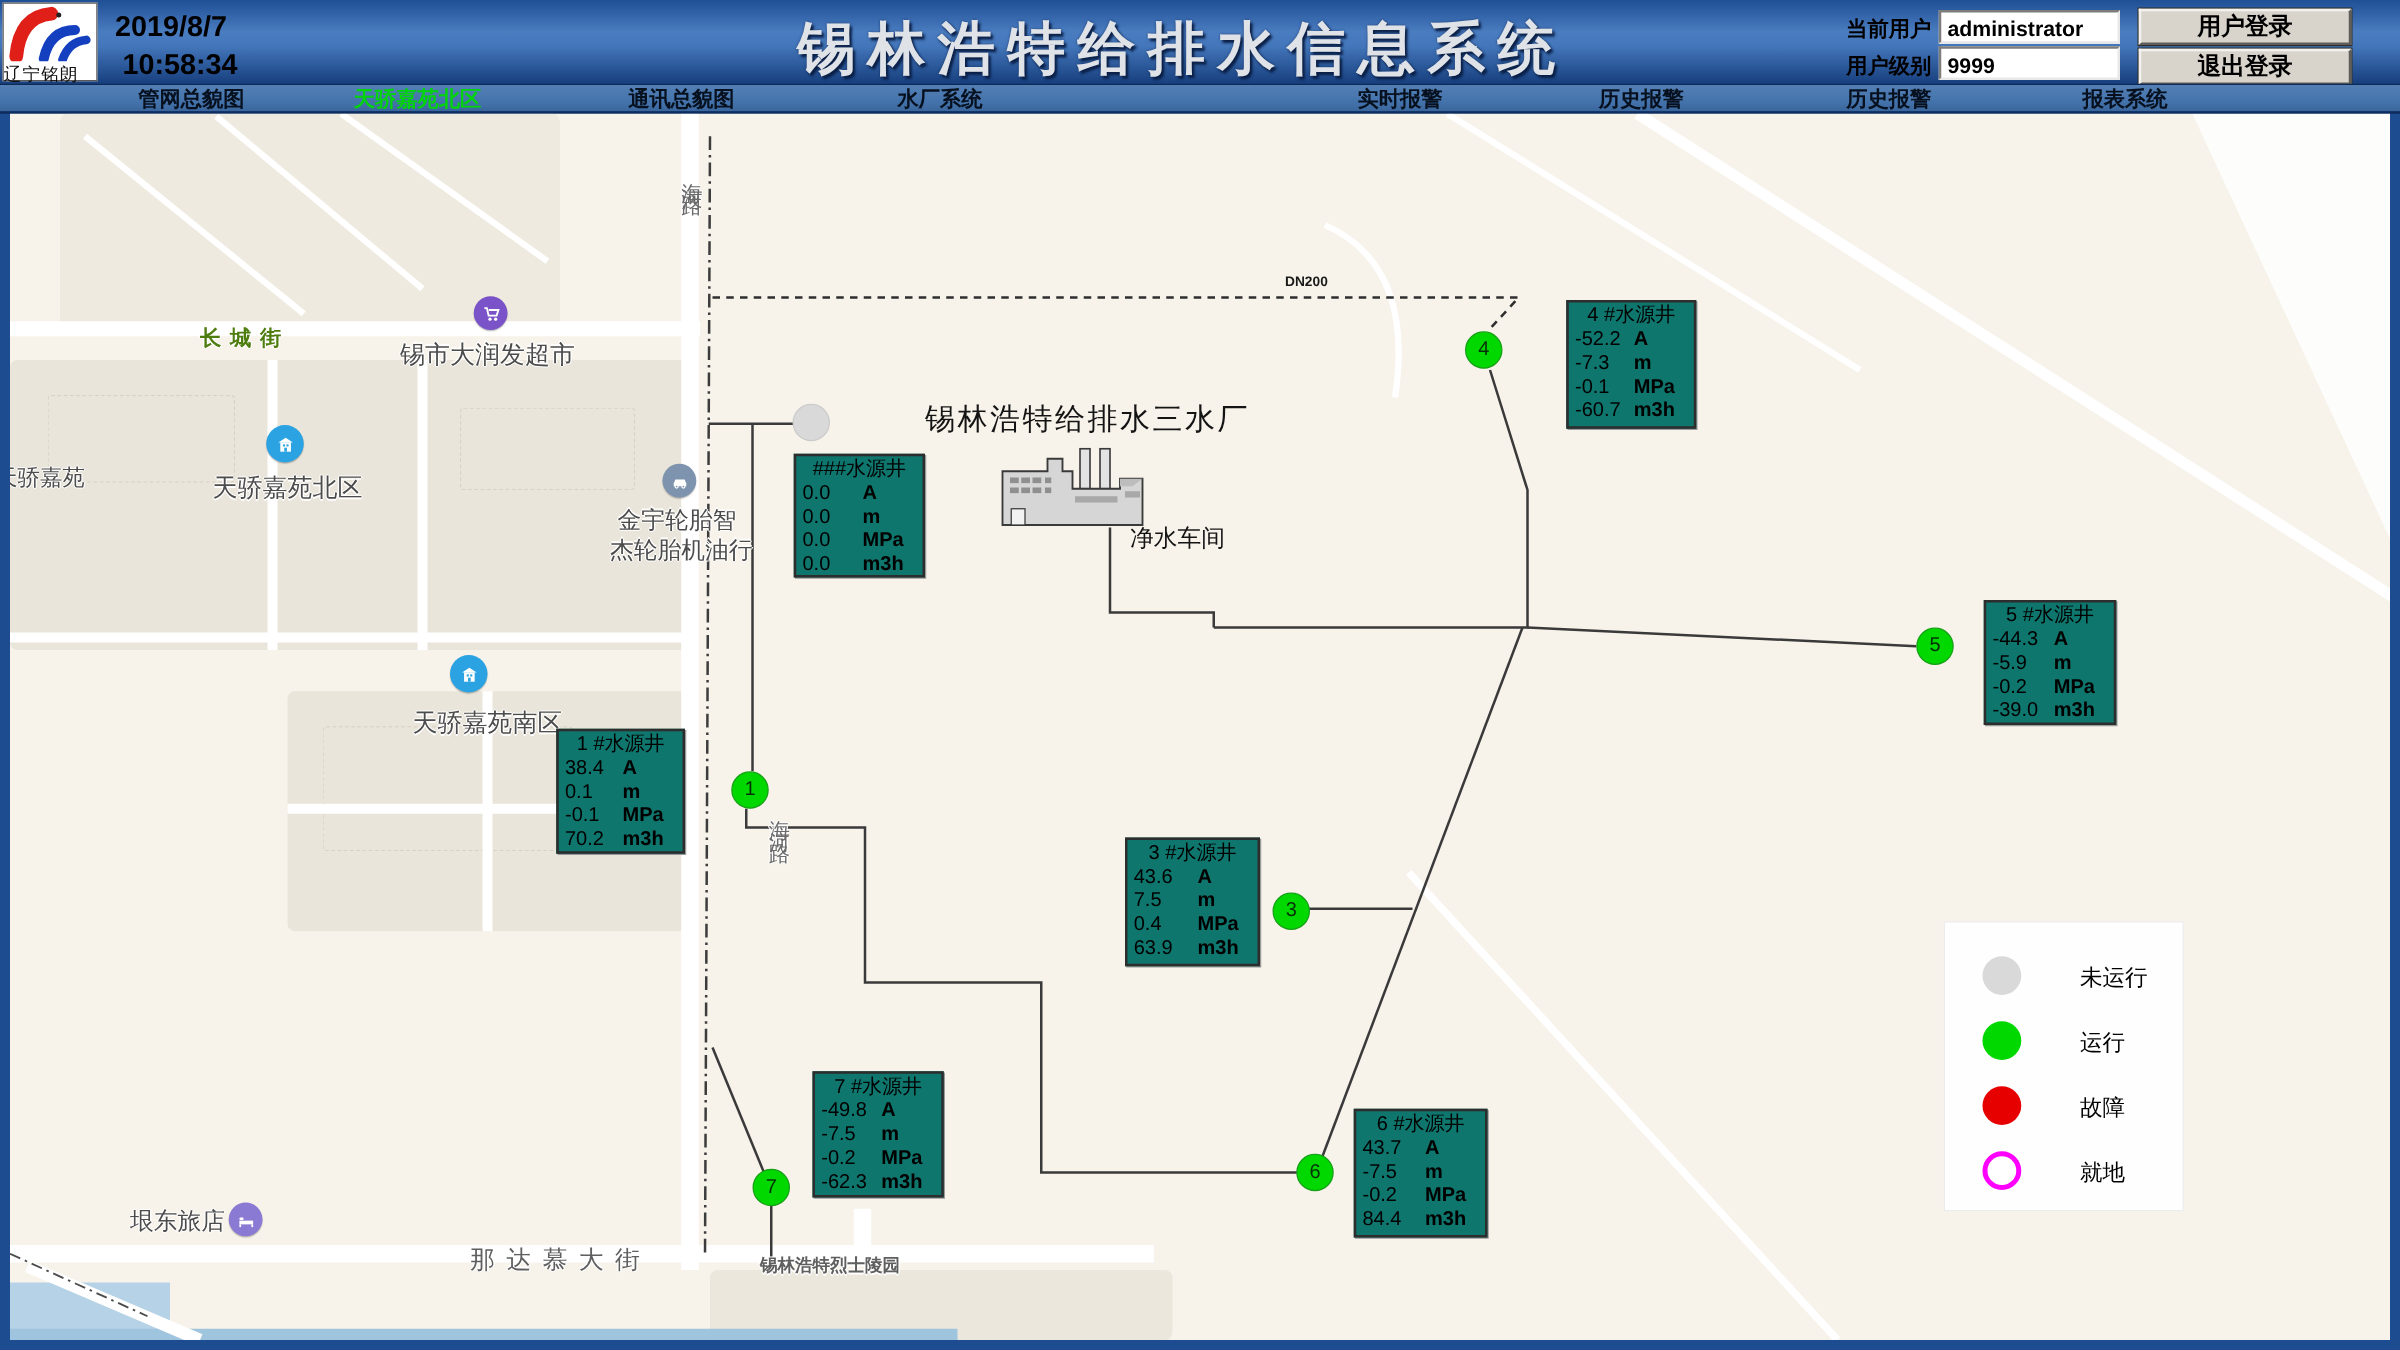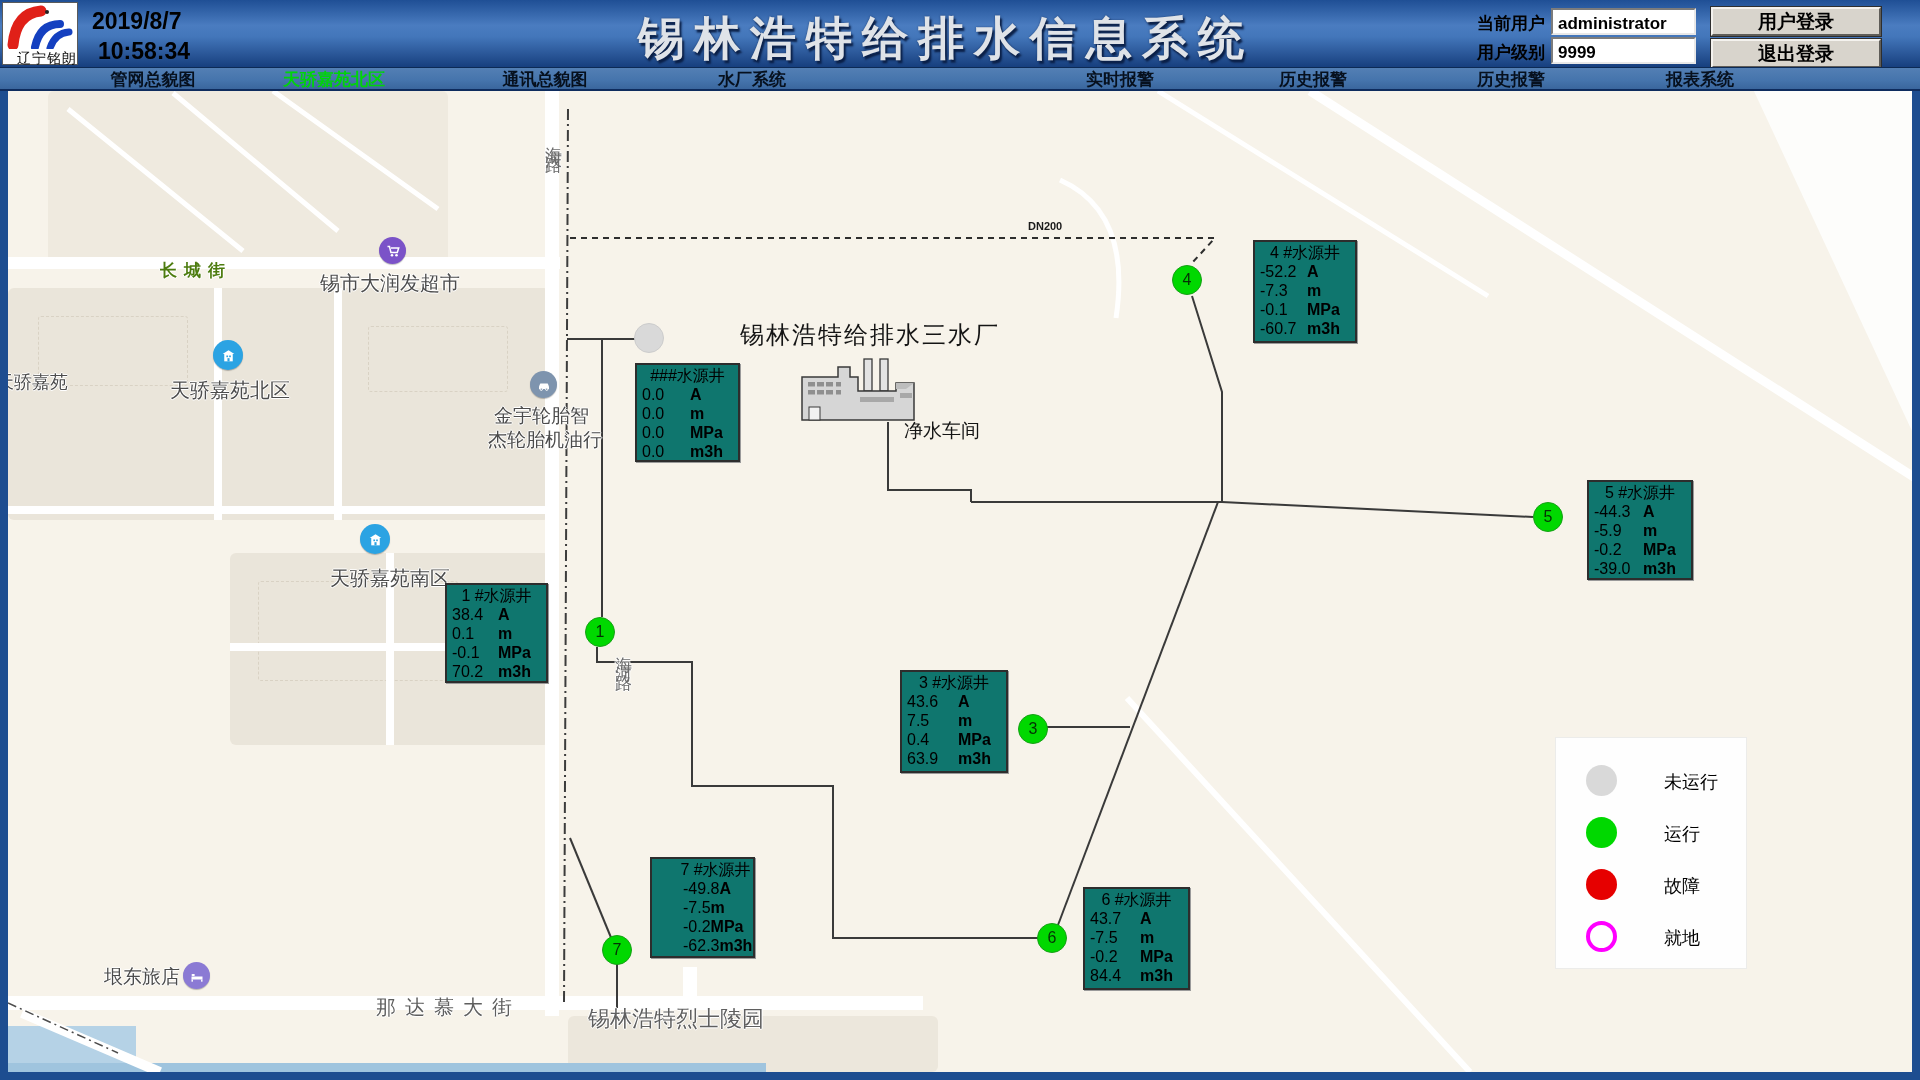--- a/index.html
+++ b/index.html
@@ -2,21 +2,21 @@
 <html><head>
 <meta charset="utf-8">
 <style>
   html,body{margin:0;padding:0;background:#444;}
   *{box-sizing:border-box;font-family:"Liberation Sans","DejaVu Sans",sans-serif;}
   #screen{position:relative;width:1920px;height:1080px;background:#1d4d90;overflow:hidden;}
 
   
   #topbar{position:absolute;left:0;top:0;width:1920px;height:67px;
     background:linear-gradient(180deg,#1f4f95 0%,#4a7cc0 38%,#4376ba 55%,#173f7e 100%);}
-  #logo{position:absolute;left:2px;top:2px;width:76px;height:63px;background:#fff;border:1px solid #5a5a5a;text-align:right;}
+  #logo{position:absolute;left:2px;top:2px;width:76px;height:63px;background:#fff;border:1px solid #5a5a5a;text-align:left;}
   #logo .logo-text{display:block;font-size:14px;color:#111;line-height:14px;margin-top:-2px;letter-spacing:1px;}
   .dt{position:absolute;color:#000;font-weight:bold;font-size:23px;}
   #date{left:92px;top:8px;}
   #time{left:98px;top:38px;}
   #app-title{position:absolute;left:946px;top:8px;transform:translateX(-50%);white-space:nowrap;
     font-size:46px;font-weight:bold;color:#dfe3e8;letter-spacing:10px;
     text-shadow:2px 3px 2px rgba(8,28,66,.95),0 0 2px rgba(10,30,70,.6);}
   .ulabel{position:absolute;font-size:17px;font-weight:bold;color:#000;}
   .uinput{position:absolute;width:145px;height:27px;background:#fff;border:2px solid #7c7c7c;
     border-right-color:#e8e8e8;border-bottom-color:#e8e8e8;font-size:17px;font-weight:bold;color:#000;
@@ -175,21 +175,21 @@
     <div class="street" style="left:312px;top:179px;font-size:20px;color:#4c4c4c;">锡市大润发超市</div>
     <div class="street" style="left:-12px;top:279px;font-size:18px;color:#4c4c4c;">天骄嘉苑</div>
     <div class="street" style="left:162px;top:286px;font-size:20px;color:#4c4c4c;">天骄嘉苑北区</div>
     <div class="street" style="left:486px;top:312px;font-size:19px;color:#4c4c4c;">金宇轮胎智</div>
     <div class="street" style="left:480px;top:336px;font-size:19px;color:#4c4c4c;">杰轮胎机油行</div>
     <div class="street" style="left:322px;top:474px;font-size:20px;color:#4c4c4c;">天骄嘉苑南区</div>
     <div class="street vlabel" style="left:534px;top:42px;font-size:17px;letter-spacing:5px;color:#6b6b6b;">海河路</div>
     <div class="street vlabel" style="left:604px;top:552px;font-size:17px;letter-spacing:9px;color:#6b6b6b;">海河路</div>
     <div class="street" style="left:96px;top:873px;font-size:19px;color:#4c4c4c;">垠东旅店</div>
     <div class="street" style="left:368px;top:903px;font-size:20px;letter-spacing:9px;color:#5f5f5f;">那达慕大街</div>
-    <div class="street" style="left:580px;top:913px;font-size:22px;color:#5f5f5f;">锡林浩特烈士陵园</div>
+    <div class="street" style="left:600px;top:913px;font-size:14px;color:#5f5f5f;font-weight:bold;">锡林浩特烈士陵园</div>
 
     <div class="poi" style="left:371px;top:146px;background:#7b53c8;">
       <svg width="16" height="16" viewBox="0 0 16 16">
           <path d="M2.5 3.5h2l1.4 6h6.4l1.4-4.5H6" stroke="#fff" stroke-width="1.5" fill="none"></path>
           <circle cx="7" cy="12.3" r="1.3" fill="#fff"></circle>
           <circle cx="11.5" cy="12.3" r="1.3" fill="#fff"></circle>
         </svg>
     </div>
     <div class="poi" style="left:205px;top:249px;width:30px;height:30px;background:#2ba3e3;">
       <svg width="17" height="17" viewBox="0 0 16 16">
@@ -359,21 +359,21 @@
       <div class="wrow">
           <span class="wval">-0.2</span>
           <span class="wunit">MPa</span>
         </div>
       <div class="wrow">
           <span class="wval">84.4</span>
           <span class="wunit">m3h</span>
         </div>
     </div>
 
-    <div class="wbox" style="left:642px;top:766px;width:105px;height:101px;padding-left:26px;">
+    <div class="wbox" style="left:642px;top:766px;width:105px;height:101px;">
       <div class="wtitle">7 #水源井</div>
       <div class="wrow">
           <span class="wval">-49.8</span>
           <span class="wunit">A</span>
         </div>
       <div class="wrow">
           <span class="wval">-7.5</span>
           <span class="wunit">m</span>
         </div>
       <div class="wrow">

